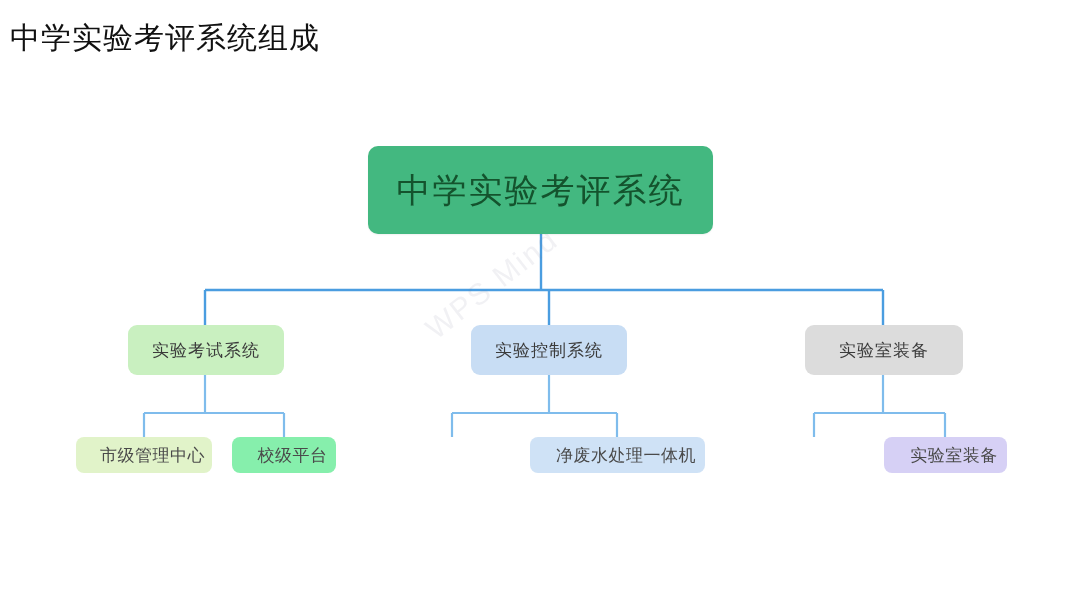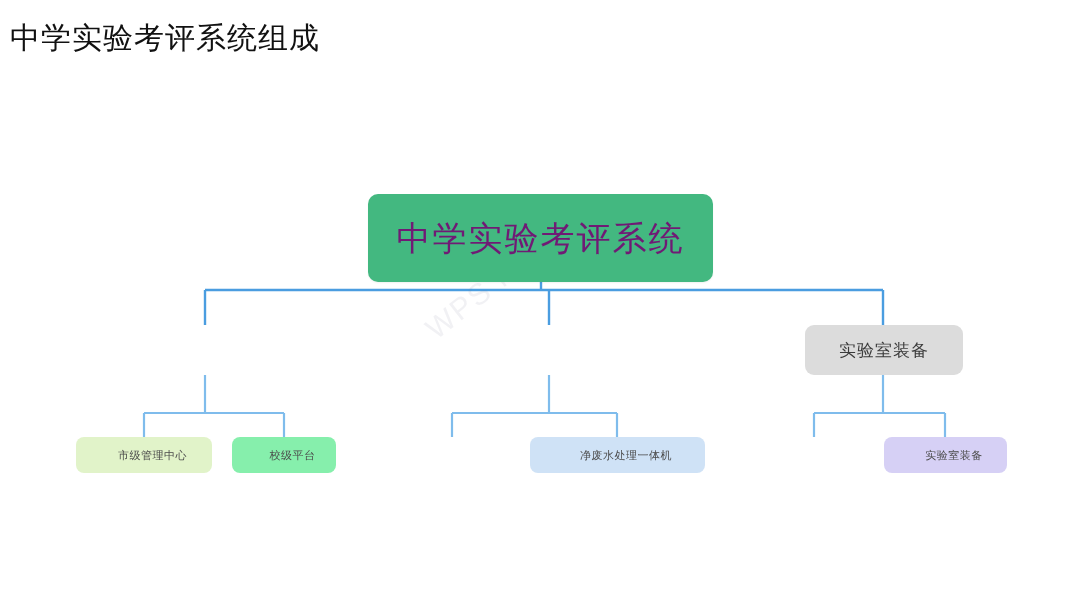--- a/index.html
+++ b/index.html
@@ -57,44 +57,43 @@
     white-space: nowrap;
     line-height: 1;
   }
   
   .node.root {
     left: 368px;
     top: 146px;
     width: 345px;
     height: 88px;
     background: #43b880;
-    color: #701a75;
+    color: #14532d;
     border-radius: 10px;
     font-size: 34px;
     letter-spacing: 2px;
     font-weight: 500;
     box-shadow: 0 1px 2px rgba(0,0,0,0.06);
-    margin-top: 48px;
   }
   
   .node.l2 {
     height: 50px;
     border-radius: 9px;
     font-size: 17px;
     letter-spacing: 1px;
     color: #3b3b3b;
   }
   .node.l2-a { left: 128px; top: 325px; width: 156px; background: #c9f0c0; }
   .node.l2-b { left: 471px; top: 325px; width: 156px; background: #c8ddf4; }
   .node.l2-c { left: 805px; top: 325px; width: 158px; background: #dcdcdc; }
   
   .node.l3 {
     height: 36px;
     border-radius: 8px;
-    font-size: 11px;
+    font-size: 17px;
     letter-spacing: 0.5px;
     color: #4a4a4a;
     padding-left: 17px;
   }
   .node.l3-a1 { left: 76px;  top: 437px; width: 136px; background: #e1f3c9; }
   .node.l3-a2 { left: 232px; top: 437px; width: 104px; background: #86efac; }
   .node.l3-b1 { left: 394px; top: 437px; width: 116px; background: #cfe2f6; }
   .node.l3-b2 { left: 530px; top: 437px; width: 175px; background: #cfe2f6; }
   .node.l3-c1 { left: 766px; top: 437px; width: 98px;  background: #d6d0f5; }
   .node.l3-c2 { left: 884px; top: 437px; width: 123px; background: #d6d0f5; }
@@ -151,20 +150,22 @@
         <path d="M814,413 L945,413"></path>
         <path d="M814,413 L814,437"></path>
         <path d="M945,413 L945,437"></path>
       </g>
     </svg>
 
     <div id="watermark">WPS Mind</div>
 
     <div class="node root">中学实验考评系统</div>
 
+    <div class="node l2 l2-a">实验考试系统</div>
+    <div class="node l2 l2-b">实验控制系统</div>
     <div class="node l2 l2-c">实验室装备</div>
 
     <div class="node l3 l3-a1">市级管理中心</div>
     <div class="node l3 l3-a2">校级平台</div>
 
     <div class="node l3 l3-b2">净废水处理一体机</div>
 
     <div class="node l3 l3-c2">实验室装备</div>
 
   </div>

